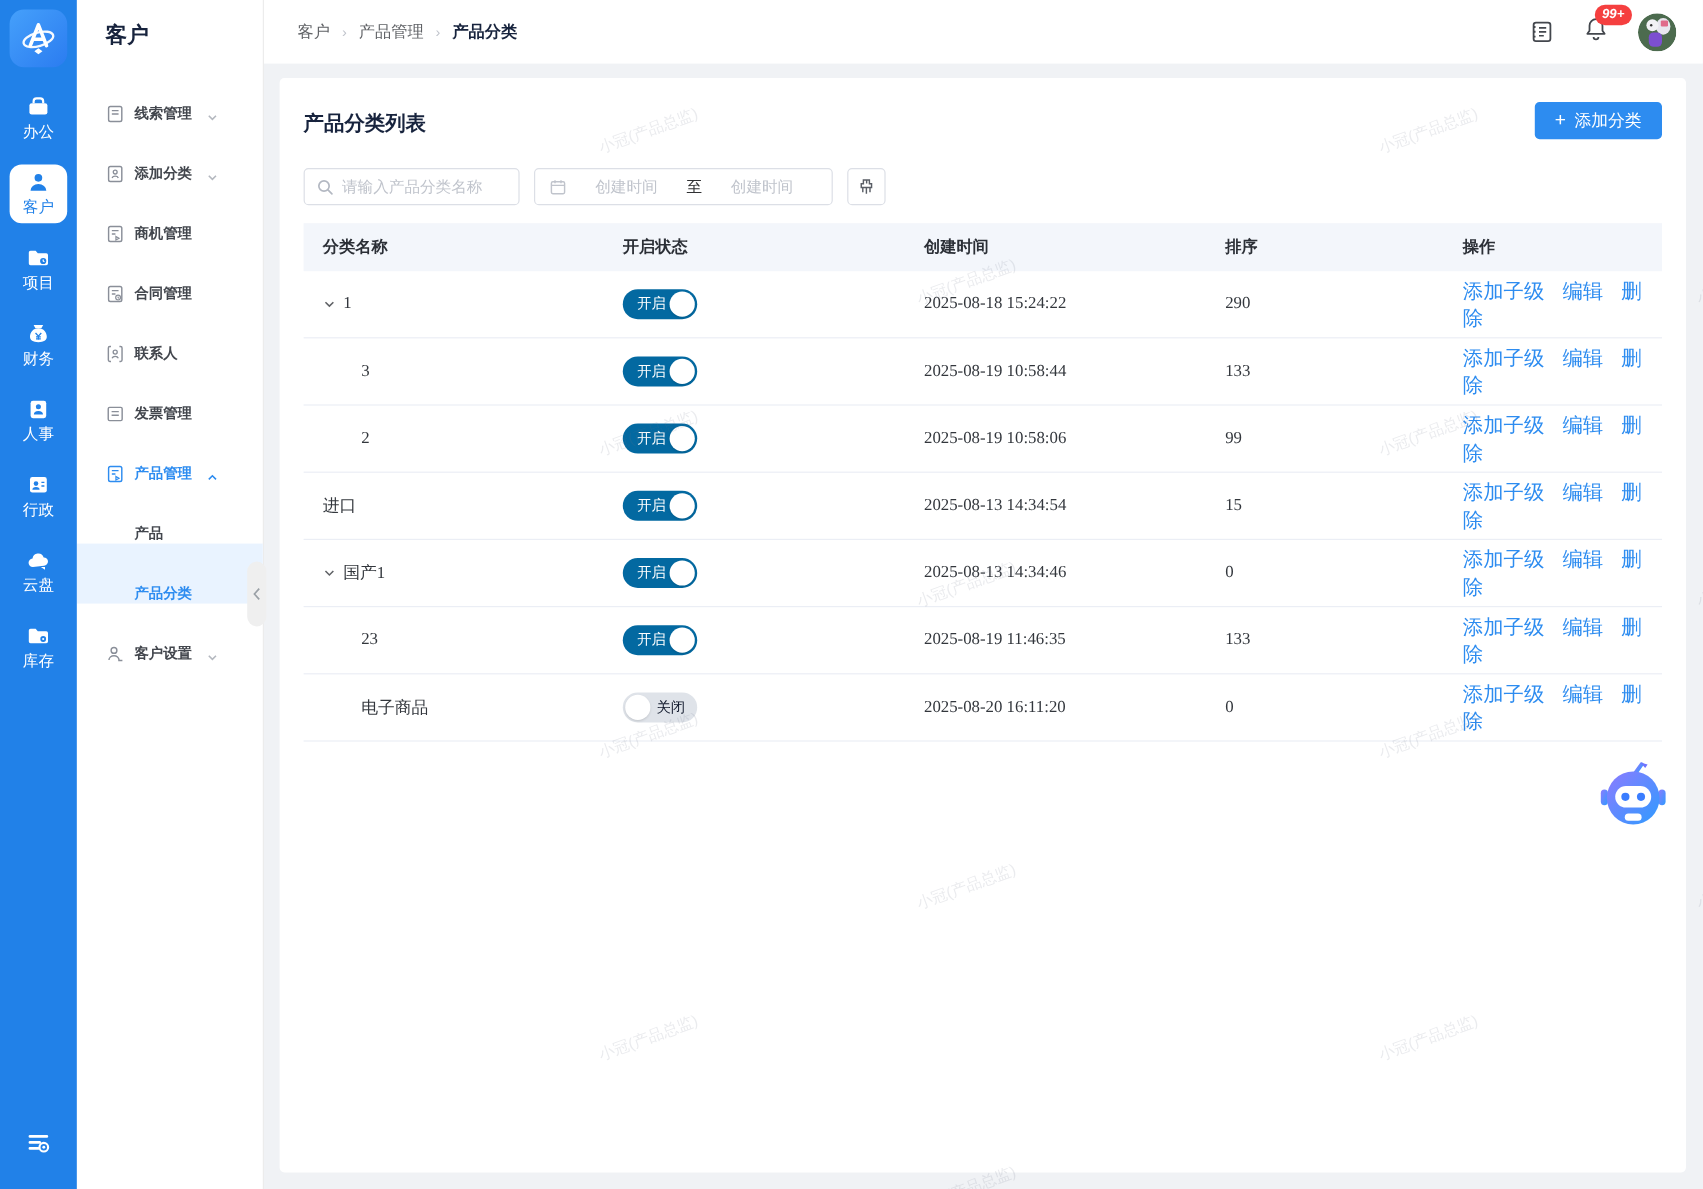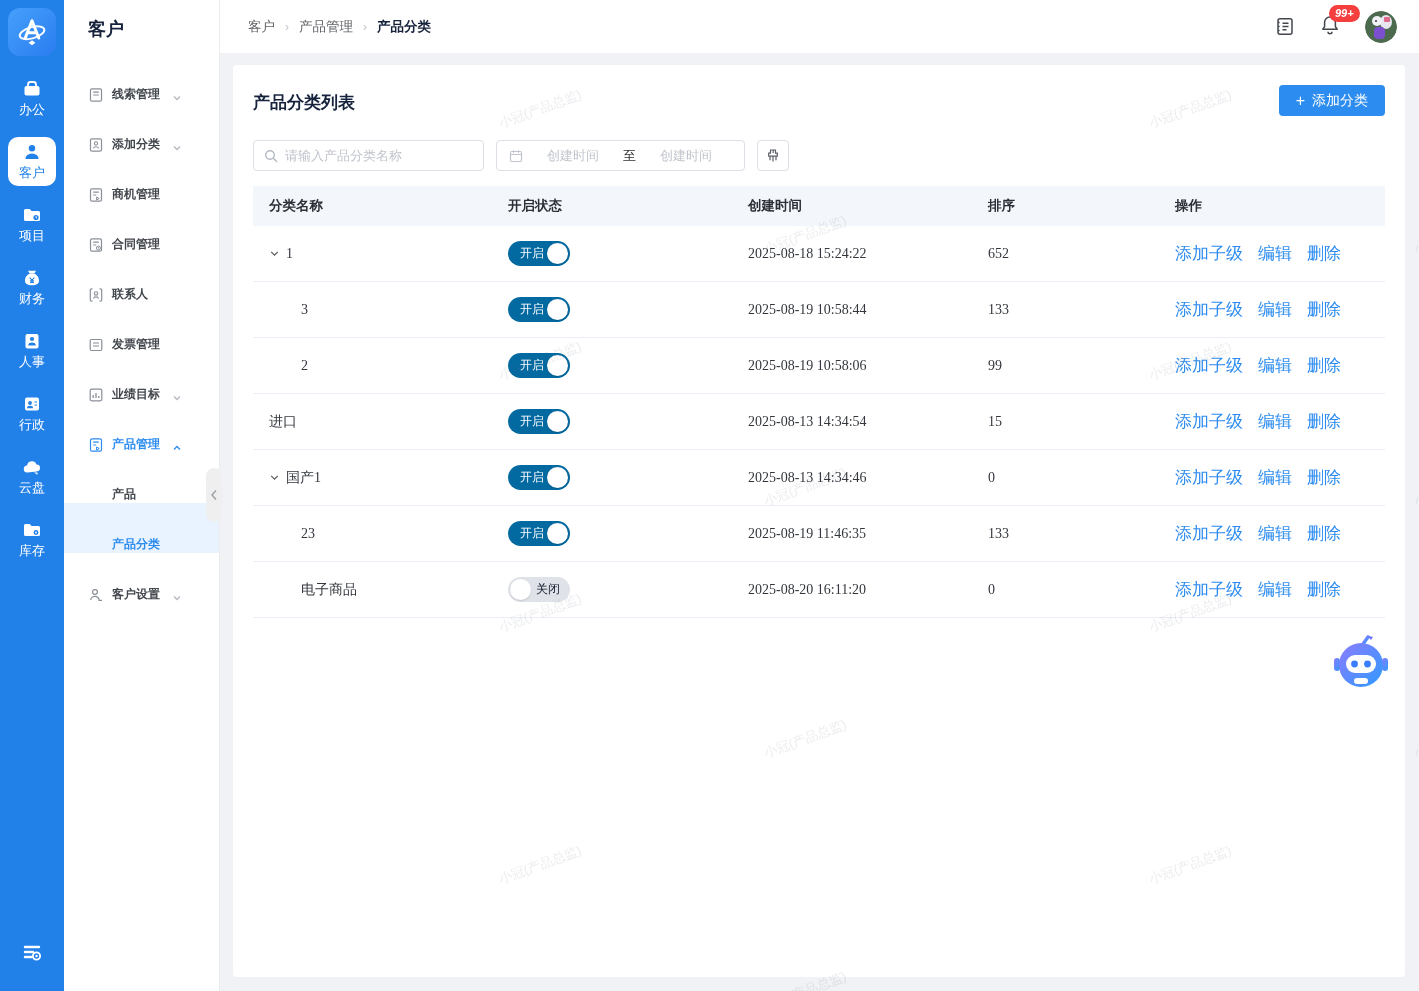--- a/index.html
+++ b/index.html
@@ -49,35 +49,35 @@
   .card { position:absolute; left:13px; top:12px; right:14px; bottom:14px; background:#fff; border-radius:4px;
     padding:20px; }
   .card-head { display:flex; align-items:flex-start; }
   .page-title { font-size:17px; font-weight:bold; color:#17233d; padding-top:6px; }
   .add-btn { margin-left:auto; background:#2d8cf0; color:#fff; border:none; border-radius:4px;
     height:31px; padding:0 17px; font-size:14px; display:flex; align-items:center; gap:7px; cursor:pointer;
     font-family:"Liberation Sans",sans-serif; }
   .add-btn .plus { font-size:16px; line-height:16px; }
 
   .filters { display:flex; align-items:center; gap:12px; margin-top:24px; }
-  .search-box { width:231px; height:31px; border:1px solid #dcdfe6; border-radius:4px;
+  .search-box { width:180px; height:31px; border:1px solid #dcdfe6; border-radius:4px;
     display:flex; align-items:center; padding:0 10px; gap:7px; background:#fff; }
   .search-box input { border:none; outline:none; flex:1; font-size:13px; color:#303133; min-width:0;
     font-family:"Liberation Sans",sans-serif; }
   .search-box input::placeholder { color:#c0c4cc; }
   .date-box { width:249px; height:31px; border:1px solid #dcdfe6; border-radius:4px;
     display:flex; align-items:center; padding:0 12px; gap:24px; background:#fff; cursor:pointer; }
   .date-ph { font-size:13px; color:#c0c4cc; }
   .date-to { font-size:13px; color:#303133; }
   .brush-btn { width:32px; height:31px; border:1px solid #dcdfe6; border-radius:4px; background:#fff;
     display:flex; align-items:center; justify-content:center; cursor:pointer; }
 
   
   .table { margin-top:15px; }
-  .thead, .trow { display:grid; grid-template-columns:255px 240px 240px 187px 1fr; align-items:center; }
+  .thead, .trow { display:grid; grid-template-columns:255px 240px 240px 187px 1fr; align-items:center;gap:11px; }
   .thead { height:40px; background:#f3f6fb; font-size:13.5px; font-weight:bold; color:#2b2f36; }
   .thead .th:first-child { padding-left:16px; }
   .trow { height:56px; border-bottom:1px solid #ebeef5; font-size:13.5px; }
   .name-cell { display:flex; align-items:center; }
   .row-chevron { margin-right:6px; flex:none; }
   .num { font-family:"Liberation Serif", serif; font-size:14px; color:#33373d; }
   .toggle { width:62px; height:25px; border-radius:13px; position:relative; display:flex; align-items:center; cursor:pointer; }
   .toggle .t-label { font-size:12px; color:#fff; }
   .toggle .knob { width:21px; height:21px; border-radius:50%; background:#fff; position:absolute; top:2px;
     box-shadow:0 1px 2px rgba(0,0,0,.12); }
@@ -229,30 +229,20 @@
       </svg>
     <span>联系人</span>
   </div>
   <div class="menu-item">
     <svg class="mi" width="16" height="16" viewBox="0 0 16 16">
         <rect x="2.2" y="2.5" width="11.6" height="11" rx="1.2" fill="none" stroke="#8a8f99" stroke-width="1.2"></rect>
         <path d="M5 6 h6 M5 9 h6" stroke="#8a8f99" stroke-width="1.2"></path>
       </svg>
     <span>发票管理</span>
   </div>
-  <div class="menu-item">
-    <svg class="mi" width="16" height="16" viewBox="0 0 16 16">
-        <rect x="2.2" y="2.2" width="11.6" height="11.6" rx="1.5" fill="none" stroke="#8a8f99" stroke-width="1.2"></rect>
-        <path d="M5.2 11 v-3 M8 11 v-5 M10.8 11 v-2" stroke="#8a8f99" stroke-width="1.3"></path>
-      </svg>
-    <span>业绩目标</span>
-    <svg class="chev" width="10" height="10" viewBox="0 0 10 10">
-        <path d="M2 3.5 L5 6.5 L8 3.5" fill="none" stroke="#b4b8bf" stroke-width="1.3"></path>
-      </svg>
-  </div>
   <div class="menu-item open-parent">
     <svg class="mi" width="16" height="16" viewBox="0 0 16 16">
         <rect x="2.5" y="1.8" width="11" height="12.4" rx="1.5" fill="none" stroke="#2d8cf0" stroke-width="1.2"></rect>
         <path d="M5.2 5.2 h5.6 M5.2 8 h3" stroke="#2d8cf0" stroke-width="1.2"></path>
         <path d="M8.6 10 l2.6 1.5 -2.6 1.5 z" fill="none" stroke="#2d8cf0" stroke-width="1"></path>
       </svg>
     <span>产品管理</span>
     <svg class="chev" width="10" height="10" viewBox="0 0 10 10">
         <path d="M2 6.5 L5 3.5 L8 6.5" fill="none" stroke="#2d8cf0" stroke-width="1.3"></path>
       </svg>
@@ -368,21 +358,21 @@
               </svg>
       <span class="row-name num">1</span>
     </div>
     <div class="td">
       <div class="toggle on">
         <span class="t-label">开启</span>
         <span class="knob"></span>
       </div>
     </div>
     <div class="td num created">2025-08-18 15:24:22</div>
-    <div class="td num sort">652</div>
+    <div class="td num sort">290</div>
     <div class="td actions"><a>添加子级</a><a>编辑</a><a>删除</a></div>
   </div>
 
   <div class="trow">
     <div class="td name-cell" style="padding-left: 48px;">
 
       <span class="row-name num">3</span>
     </div>
     <div class="td">
       <div class="toggle on">

